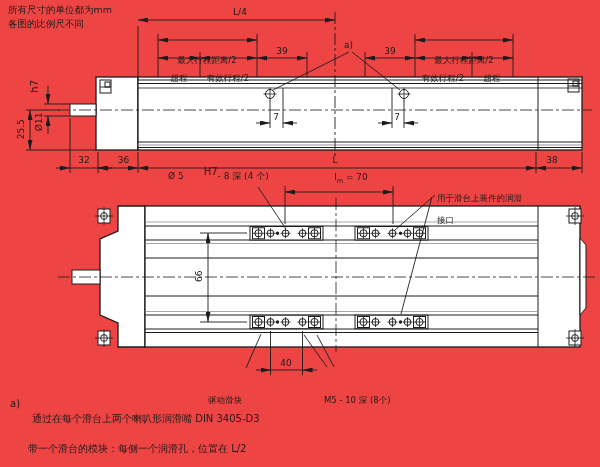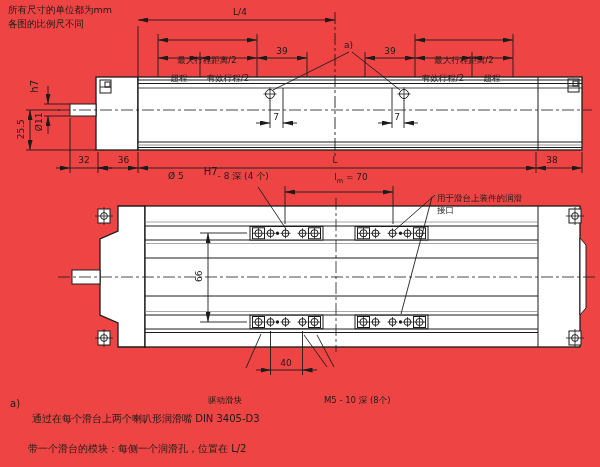--- a/index.html
+++ b/index.html
@@ -241,21 +241,21 @@
 <div class="lbl c rot" style="left:1px;top:124px;width:40px">25.5</div>
 
 <div class="lbl c" style="left:64px;top:155px;width:40px">32</div>
 <div class="lbl c" style="left:98px;top:155px;width:51px">36</div>
 <div class="lbl c" style="left:315px;top:155px;width:40px">L</div>
 <div class="lbl c" style="left:532px;top:155px;width:40px">38</div>
 
 <div class="lbl" style="left:168px;top:167px"><span>Ø 5</span><span class="sup">H7</span><span>- 8 深 (4 个)</span></div>
 <div class="lbl c" style="left:320px;top:172px;width:62px"><span>l</span><span class="sub">m</span> <span>= 70</span></div>
 <div class="lbl sm" style="left:437px;top:166px">用于滑台上装件的润滑</div>
-<div class="lbl sm" style="left:437px;top:178px">接口</div>
+<div class="lbl sm" style="left:437px;top:188px">接口</div>
 
 <div class="lbl c rot" style="left:179px;top:271px;width:40px">66</div>
 <div class="lbl c" style="left:266px;top:358px;width:40px">40</div>
 <div class="lbl sm" style="left:208px;top:368px">驱动滑块</div>
 <div class="lbl sm" style="left:324px;top:368px">M5 - 10 深 (8个)</div>
 
 <div class="lbl foot" style="left:10px;top:398px">a)</div>
 <div class="lbl foot" style="left:32px;top:413px">通过在每个滑台上两个喇叭形润滑嘴 DIN 3405-D3</div>
 <div class="lbl foot" style="left:28px;top:443px">带一个滑台的模块：每侧一个润滑孔，位置在 L/2</div>
 

